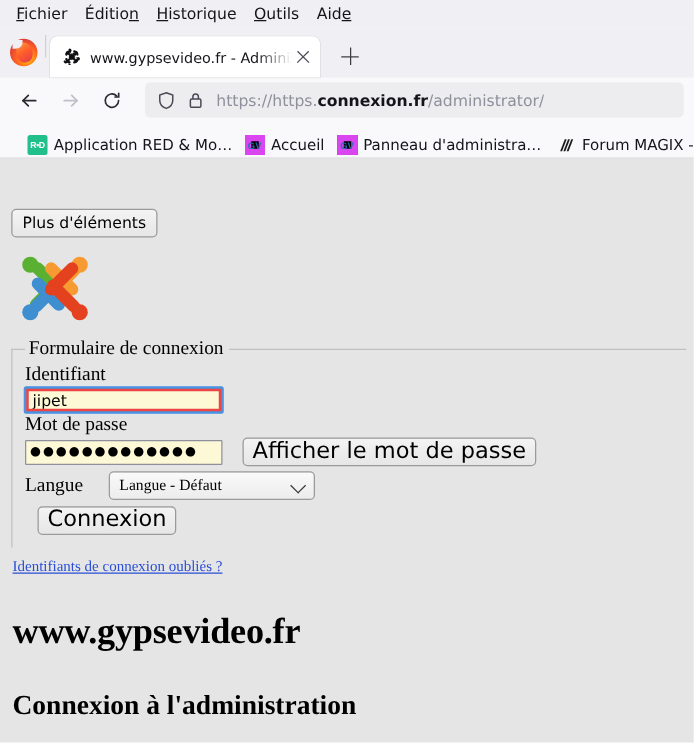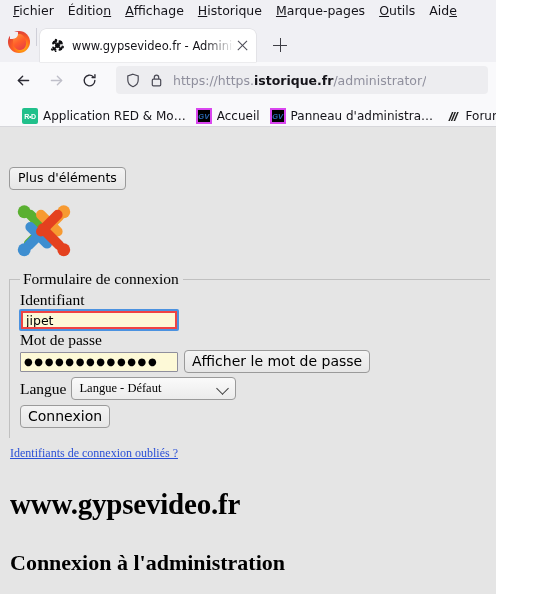--- a/index.html
+++ b/index.html
@@ -10,21 +10,21 @@
     width: 555px;
     height: 594px;
     overflow: hidden;
     background: #ffffff;
     font-family: "Liberation Sans", sans-serif;
     -webkit-font-smoothing: antialiased;
   }
 
   
   .browser {
-    width: 496px;
+    width: 555px;
     height: 594px;
     display: flex;
     flex-direction: column;
     background: #f9f9fb;
   }
 
   
   .menubar {
     height: 22px;
     background: #f0f0f4;
@@ -225,24 +225,23 @@
   .bm-icon.red-icon {
     background: #21c08b;
     color: #ffffff;
     border-radius: 2px;
     font-size: 7px;
     letter-spacing: -0.3px;
   }
   .bm-icon.gv-icon {
     background: #000000;
     color: #2b6cb8;
-    border: 2px solid #d946ef;
+    border: 5px solid #d946ef;
     box-sizing: border-box;
     font-size: 7.5px;
-    font-style: italic;
     font-weight: 900;
   }
   .bm-icon.magix-icon { color: #1a1a1a; font-size: 13px; font-style: italic; font-weight: 900; letter-spacing:-1px;}
 
   
   .content {
     flex: 1 1 auto;
     background: #e5e5e5;
     overflow: hidden;
     position: relative;
@@ -325,33 +324,34 @@
     align-items: center;
     padding: 0 3px;
     font-size: 10px;
     letter-spacing: 1.6px;
     color: #000;
     overflow: hidden;
     font-family: "DejaVu Sans", sans-serif;
   }
   button.std-btn {
     font-family: "DejaVu Sans", sans-serif;
-    font-size: 14px;
+    font-size: 18px;
     color: #000;
     background: linear-gradient(#f4f4f4, #e6e6e6);
     border: 1px solid #9a9a9a;
     border-radius: 4px;
     padding: 3px 7px 4px;
     line-height: 14px;
     cursor: pointer;
+    margin-left: 10px;
   }
   .langue-row {
     display: flex;
     align-items: center;
-    gap: 5px;
+    gap: 21px;
     margin-top: 4px;
   }
   select.lang-select {
     -webkit-appearance: none;
     appearance: none;
     font-family: Liberation Serif, serif;
     font-size: 12.5px;
     color: #000;
     background: linear-gradient(#fafafa, #ececec);
     border: 1px solid #9a9a9a;
@@ -400,23 +400,21 @@
   }
 </style>
 </head>
 <body>
 
 <div class="browser">
 
   <div class="menubar">
     <div class="menu-item"><u>F</u><span>ichier</span></div>
     <div class="menu-item">Éditio<u>n</u></div>
-    <div class="menu-item"><u>A</u>ffichage</div>
     <div class="menu-item"><u>H</u>istorique</div>
-    <div class="menu-item"><u>M</u>arque-pages</div>
     <div class="menu-item"><u>O</u>utils</div>
     <div class="menu-item">Aid<u>e</u></div>
   </div>
 
   <div class="tabstrip">
     <div class="firefox-logo">
       <div class="ff-outer"></div>
       <div class="ff-inner"></div>
       <div class="ff-notch"></div>
     </div>
@@ -470,21 +468,21 @@
         <svg width="14" height="15" viewBox="0 0 14 15" fill="none" stroke="#4a4a55" stroke-width="1.2">
           <path d="M7 1.2 12.2 3v4.1c0 3.4-2.4 5.6-5.2 6.6C4.2 12.7 1.8 10.5 1.8 7.1V3z"></path>
         </svg>
       </span>
       <span class="icon-slot">
         <svg width="13" height="15" viewBox="0 0 13 15" fill="none" stroke="#4a4a55" stroke-width="1.2">
           <rect x="2.3" y="6.2" width="8.4" height="6.6" rx="1"></rect>
           <path d="M4.3 6.1V4.4a2.2 2.2 0 0 1 4.4 0v1.7"></path>
         </svg>
       </span>
-      <span class="url-text"><span>https://https.</span><b>istorique.fr</b><span>/administrator/</span></span>
+      <span class="url-text"><span>https://https.</span><b>connexion.fr</b><span>/administrator/</span></span>
     </div>
   </div>
 
   <div class="bookmarks">
     <div class="bm">
       <span class="bm-icon red-icon">R•D</span>
       <span class="bm-label">Application RED &amp; Mo…</span>
     </div>
     <div class="bm">
       <span class="bm-icon gv-icon">GV</span>

